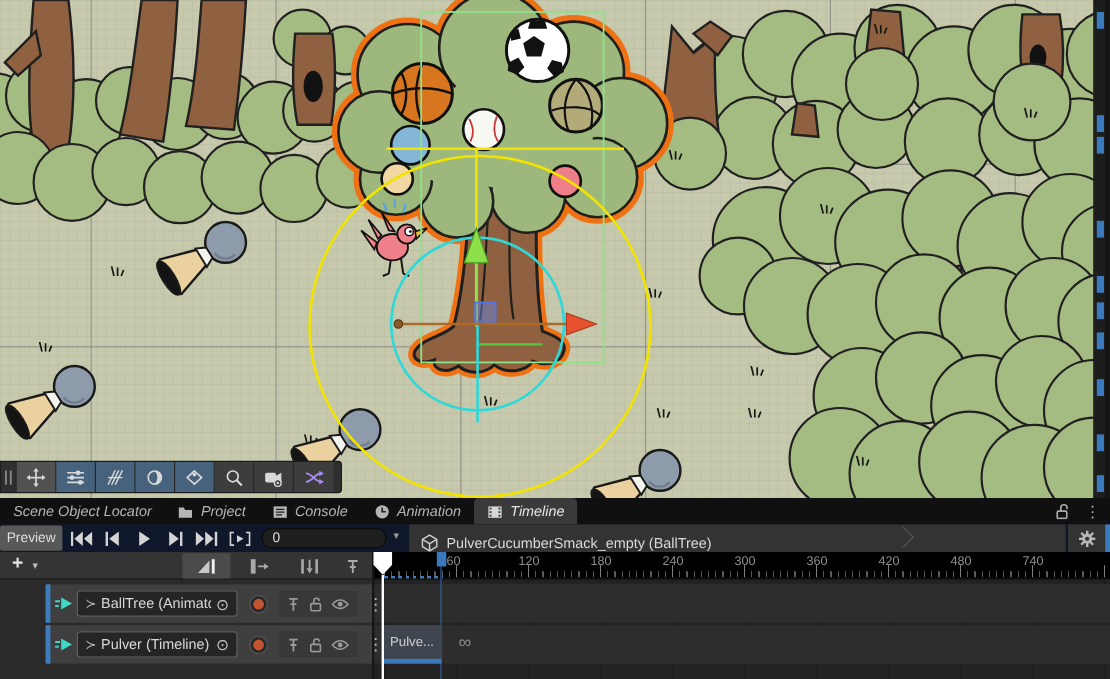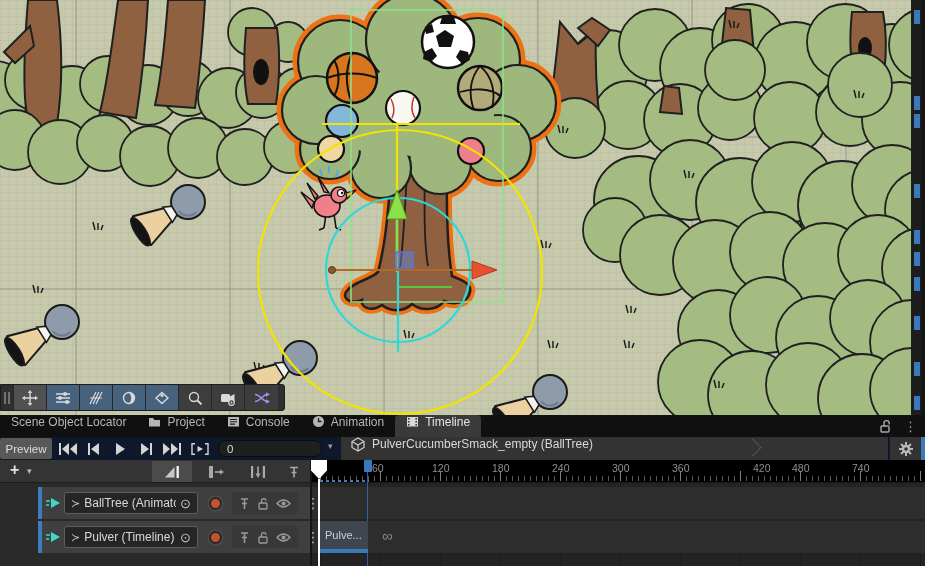--- a/index.html
+++ b/index.html
@@ -16,36 +16,36 @@
             background:#2f2f2f;border:1px solid #1d1d1d;border-radius:0 3px 3px 0;overflow:hidden;}
   .stool{width:33px;height:100%;display:flex;align-items:center;justify-content:center;
          background:#3d3d3d;border-right:1px solid #262626;}
   .stool.grip{width:13px;background:#2f2f2f;}
   .stool.on{background:#46627d;}
   .stool.pressed{background:#515151;}
 
   
   #tabbar{position:absolute;left:0;top:415px;width:925px;height:22px;background:#101010;
           display:flex;align-items:stretch;}
-  .tab{display:flex;gap:6px;padding:0 11px;color:#b5b5b5;font-size:12px;cursor:default;}
+  .tab{display:flex;align-items:center;gap:6px;padding:0 11px;color:#b5b5b5;font-size:12px;cursor:default;font-style:italic;}
   .tab.active{background:#3a3a3a;color:#e4e4e4;border-radius:4px 4px 0 0;}
   #tabbar-right{position:absolute;right:8px;top:0;height:22px;display:flex;align-items:center;gap:12px;color:#a8a8a8;}
   .kebab{font-size:13px;color:#a8a8a8;line-height:1;}
 
   
   #transport{position:absolute;left:0;top:437px;width:925px;height:23px;background:#0f172a;}
   #preview-btn{position:absolute;left:0;top:1px;width:52px;height:21px;background:#585858;color:#dedede;
                font-size:11.5px;display:flex;align-items:center;justify-content:center;border-radius:2px;}
   .tpbtn{position:absolute;top:1px;width:24px;height:21px;display:flex;align-items:center;justify-content:center;}
   #frame-field{position:absolute;left:218px;top:3px;width:104px;height:17px;background:#1f1f1f;
                border:1px solid #0c0c0c;border-radius:8px;color:#dcdcdc;font-size:11.5px;
                padding-left:8px;display:flex;align-items:center;}
   #frame-caret{position:absolute;left:328px;top:4px;color:#999;font-size:9px;}
   #breadcrumb{position:absolute;left:341px;top:0;width:547px;height:23px;background:#333;
-              display:flex;align-items:flex-start;gap:7px;padding-left:10px;color:#d8d8d8;font-size:12px;}
+              display:flex;align-items:flex-end;gap:7px;padding-left:10px;color:#d8d8d8;font-size:12px;}
   #crumb-chevron{position:absolute;left:405px;top:4px;width:13px;height:13px;
                  border-top:1.5px solid #555;border-right:1.5px solid #555;transform:rotate(45deg);}
   #gear-cell{position:absolute;left:890px;top:0;width:31px;height:23px;background:#333;
              display:flex;align-items:center;justify-content:center;}
   #right-scrollbar{position:absolute;left:921px;top:437px;width:4px;height:129px;background:#3a79bb;}
 
   
   #timeline{position:absolute;left:0;top:460px;width:925px;height:106px;background:#151515;}
   #tl-left{position:absolute;left:0;top:0;width:310px;height:106px;background:#2a2a2a;}
   #tl-toolbar{position:absolute;left:0;top:0;width:310px;height:23px;background:#343434;border-bottom:1px solid #1c1c1c;}
@@ -548,21 +548,21 @@
       <div id="ruler">
         <div id="ticks-minor"></div>
         <div id="ticks-major"></div>
         <span class="rlabel" style="left:8px">0</span>
         <span class="rlabel" style="left:60px">60</span>
         <span class="rlabel" style="left:120px">120</span>
         <span class="rlabel" style="left:180px">180</span>
         <span class="rlabel" style="left:240px">240</span>
         <span class="rlabel" style="left:300px">300</span>
         <span class="rlabel" style="left:360px">360</span>
-        <span class="rlabel" style="left:441px">420</span>
+        <span class="rlabel" style="left:420px">420</span>
         <span class="rlabel" style="left:480px">480</span>
         <span class="rlabel" style="left:540px">740</span>
         <div id="range-dots"></div>
         <div id="range-marker"></div>
       </div>
       <div id="range-line"></div>
       <div id="clip">Pulve...</div>
       <span id="loop-glyph">∞</span>
     </div>
 

